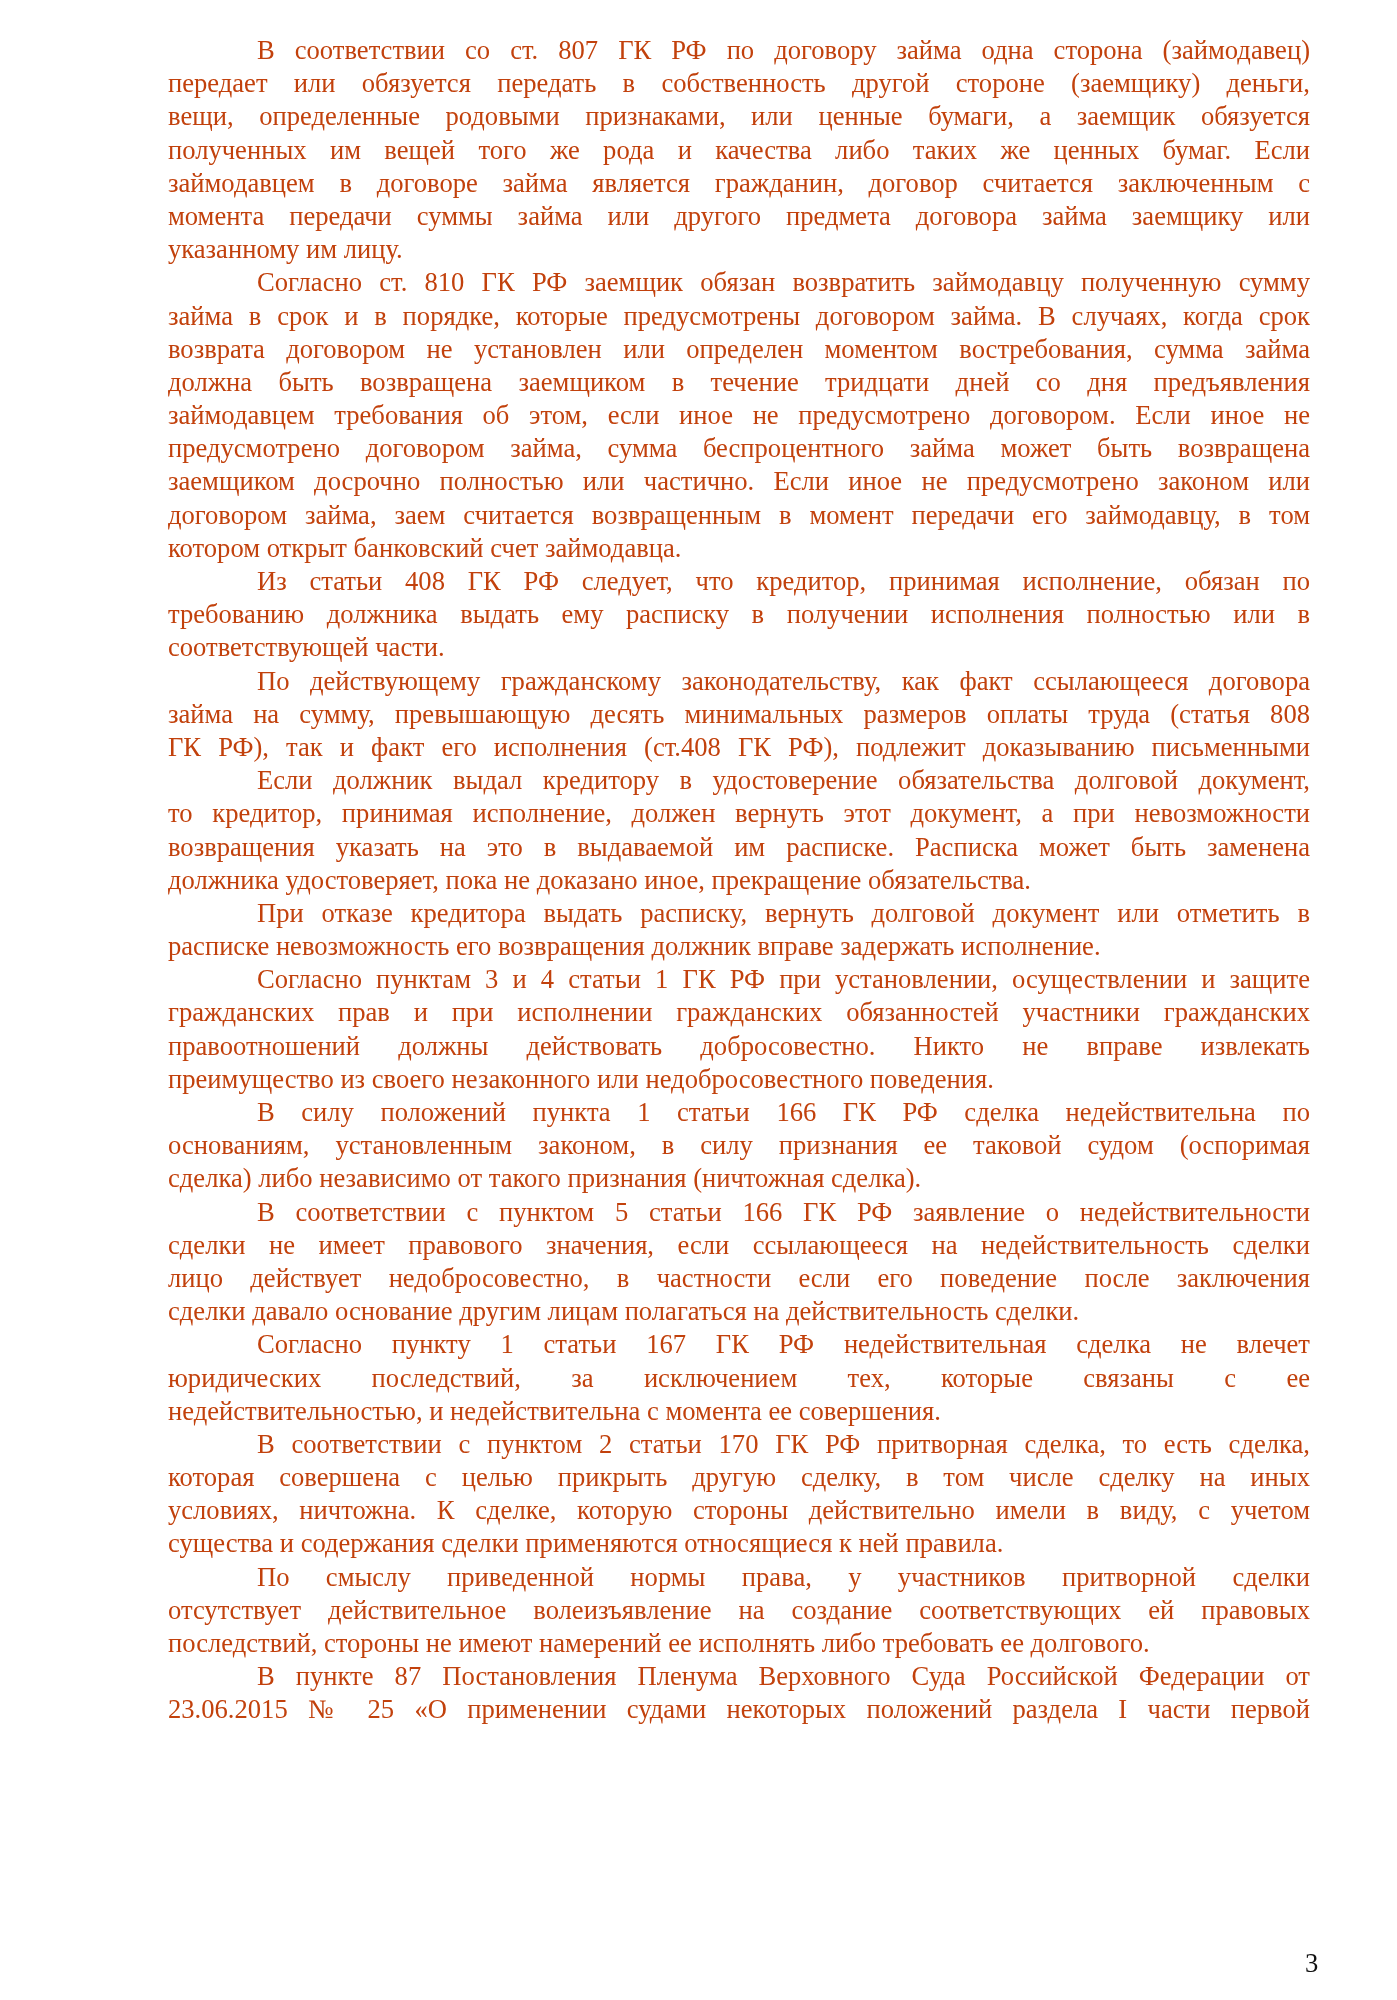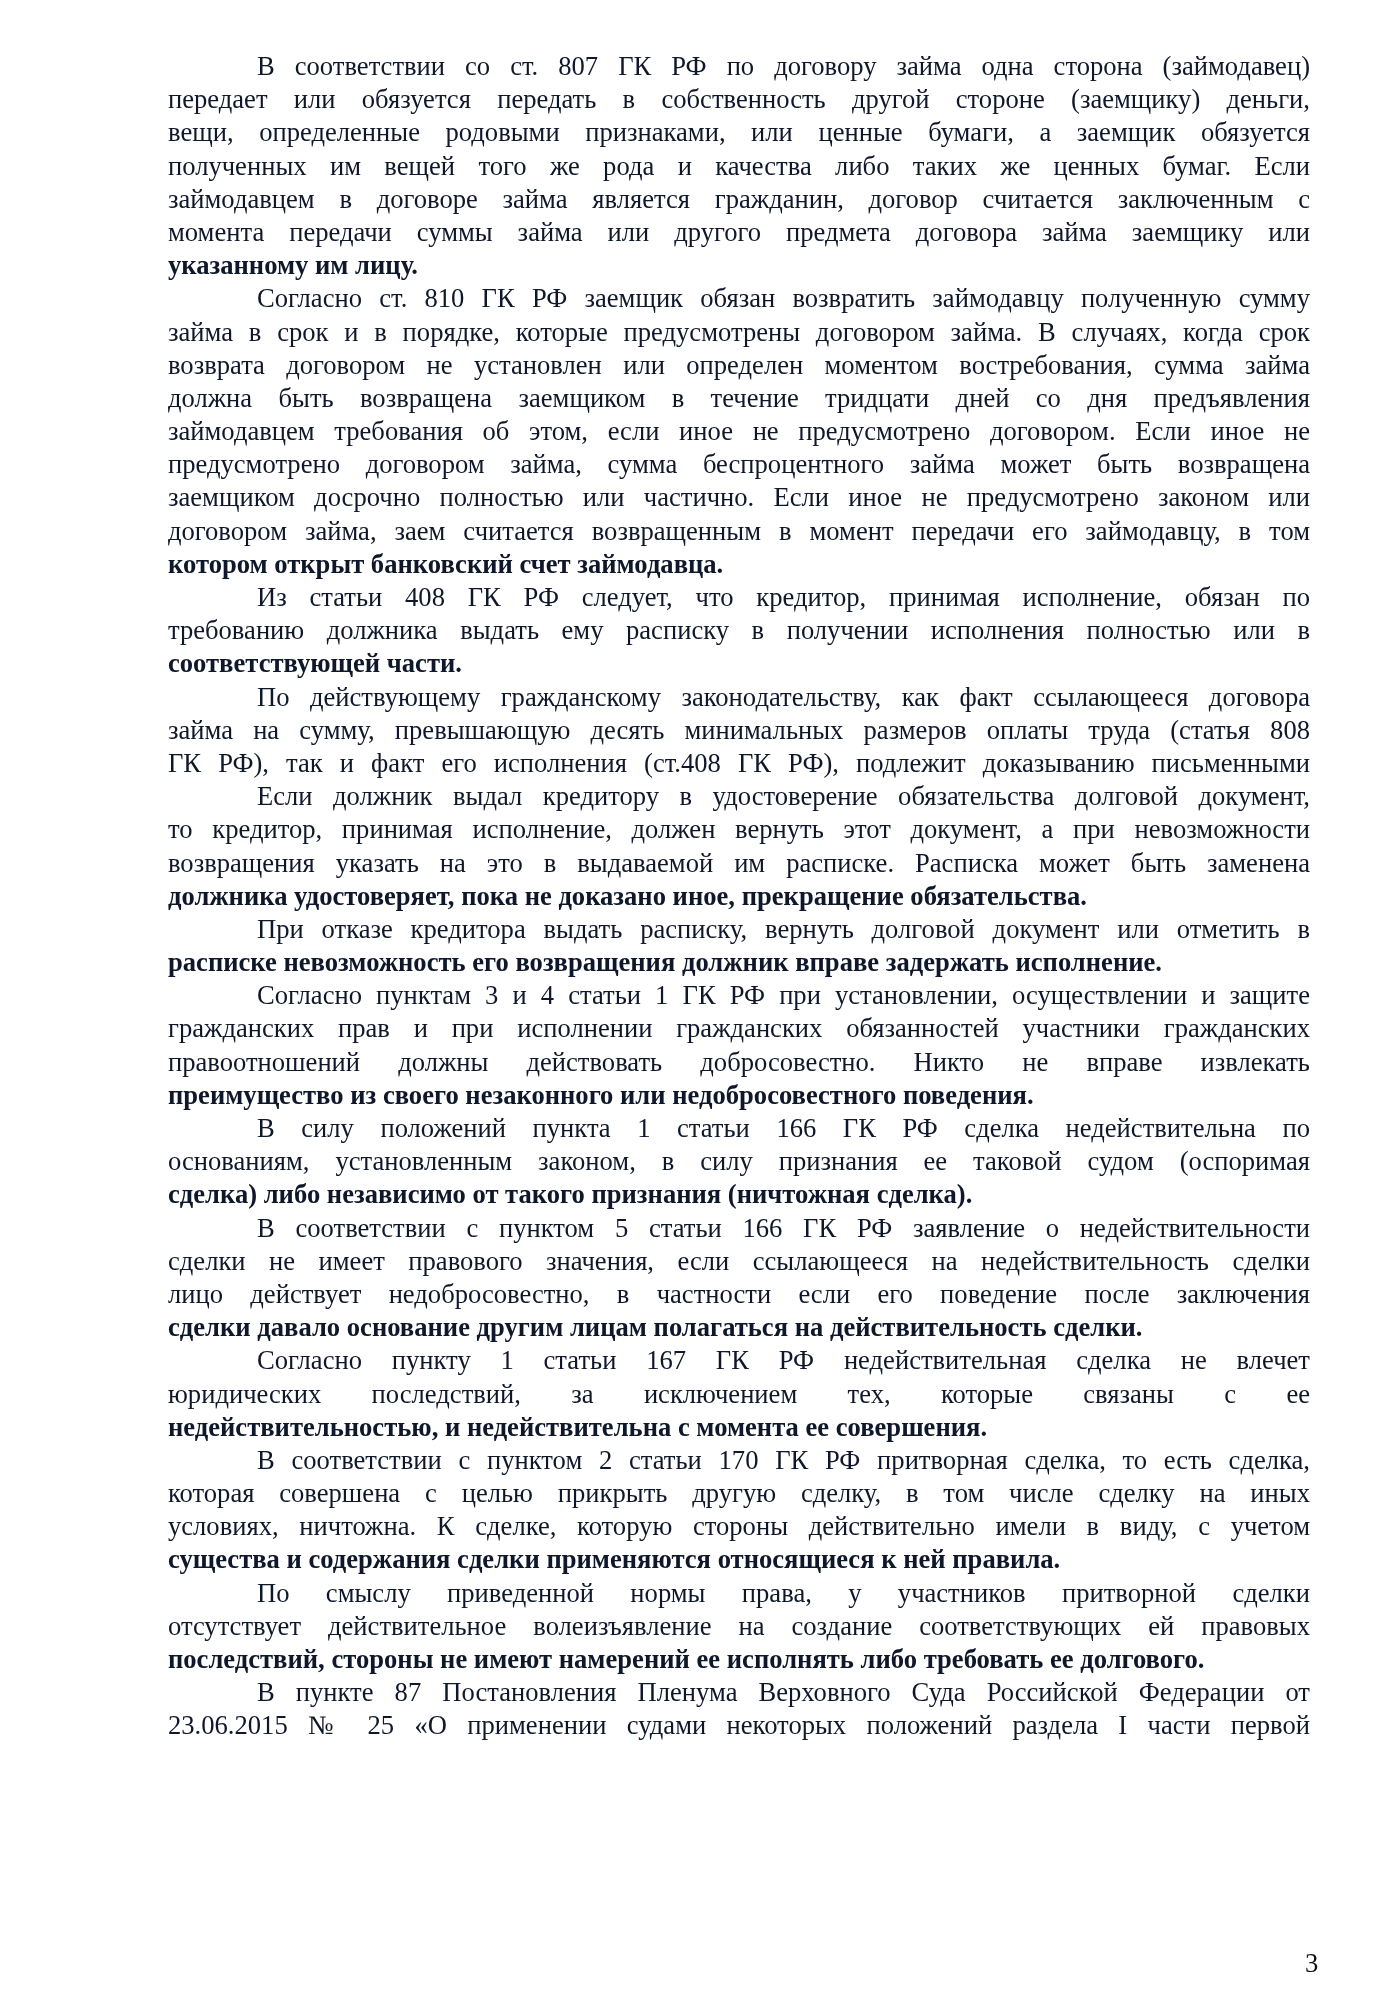--- a/index.html
+++ b/index.html
@@ -3,28 +3,28 @@
   <meta charset="utf-8">
   <style>
     html, body { margin: 0; padding: 0; background: #ffffff; }
     body { width: 1397px; height: 2000px; position: relative; overflow: hidden; }
     .page {
       position: absolute; left: 0; top: 0; width: 1397px; height: 2000px; background: #ffffff;
     }
     .text-body {
       position: absolute; left: 168px; top: 34px; width: 1142px;
       font-family: "Liberation Serif", "DejaVu Serif", serif;
-      font-size: 26.6px; line-height: 33.2px; color: #0f172a; margin-top: 16px;
+      font-size: 26.6px; line-height: 33.2px; color: #c2410c;
     }
     .line {
       display: block; white-space: nowrap; overflow: visible;
       text-align: justify; text-align-last: justify; height: 33.2px;
     }
     .line.first { padding-left: 89px; }
-    .line.last { text-align-last: left; font-weight: bold; }
+    .line.last { text-align-last: left; }
     .page-number {
       position: absolute; left: 1305px; top: 1948px;
       font-family: "Liberation Serif", "DejaVu Serif", serif;
       font-size: 26.6px; color: #111111;
     }
   </style>
 </head>
 <body>
 
 <div class="page">

